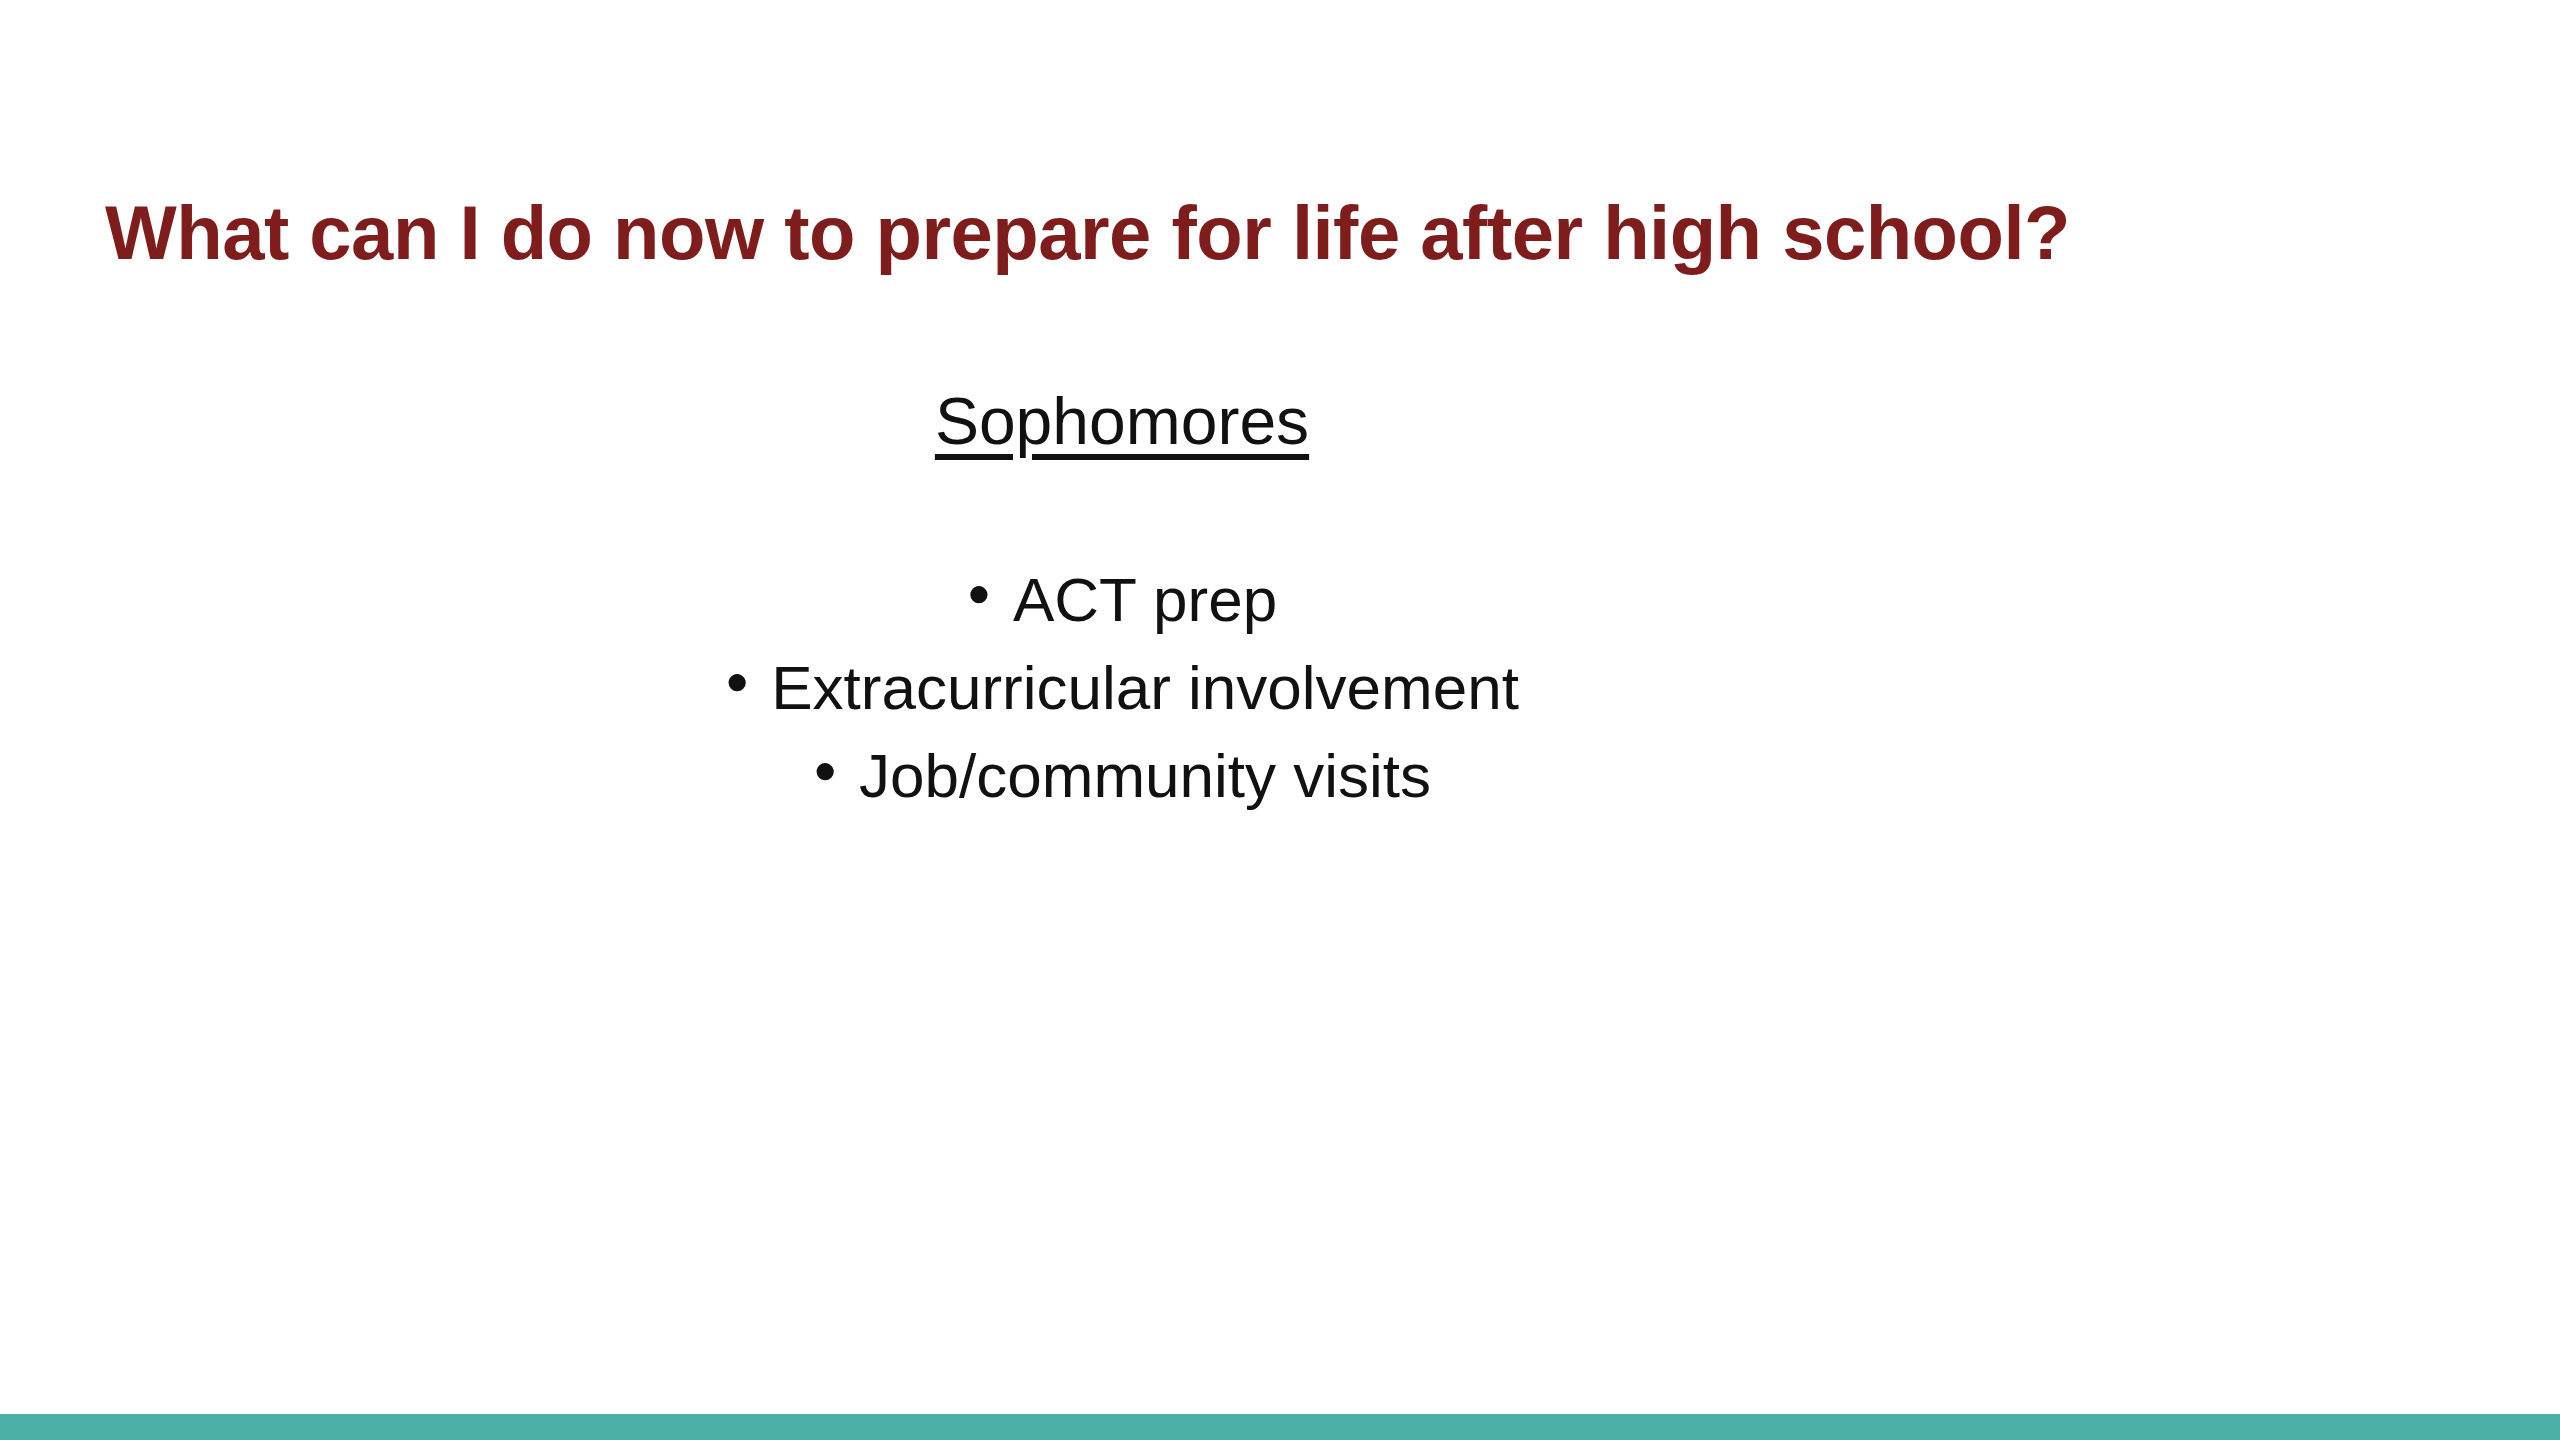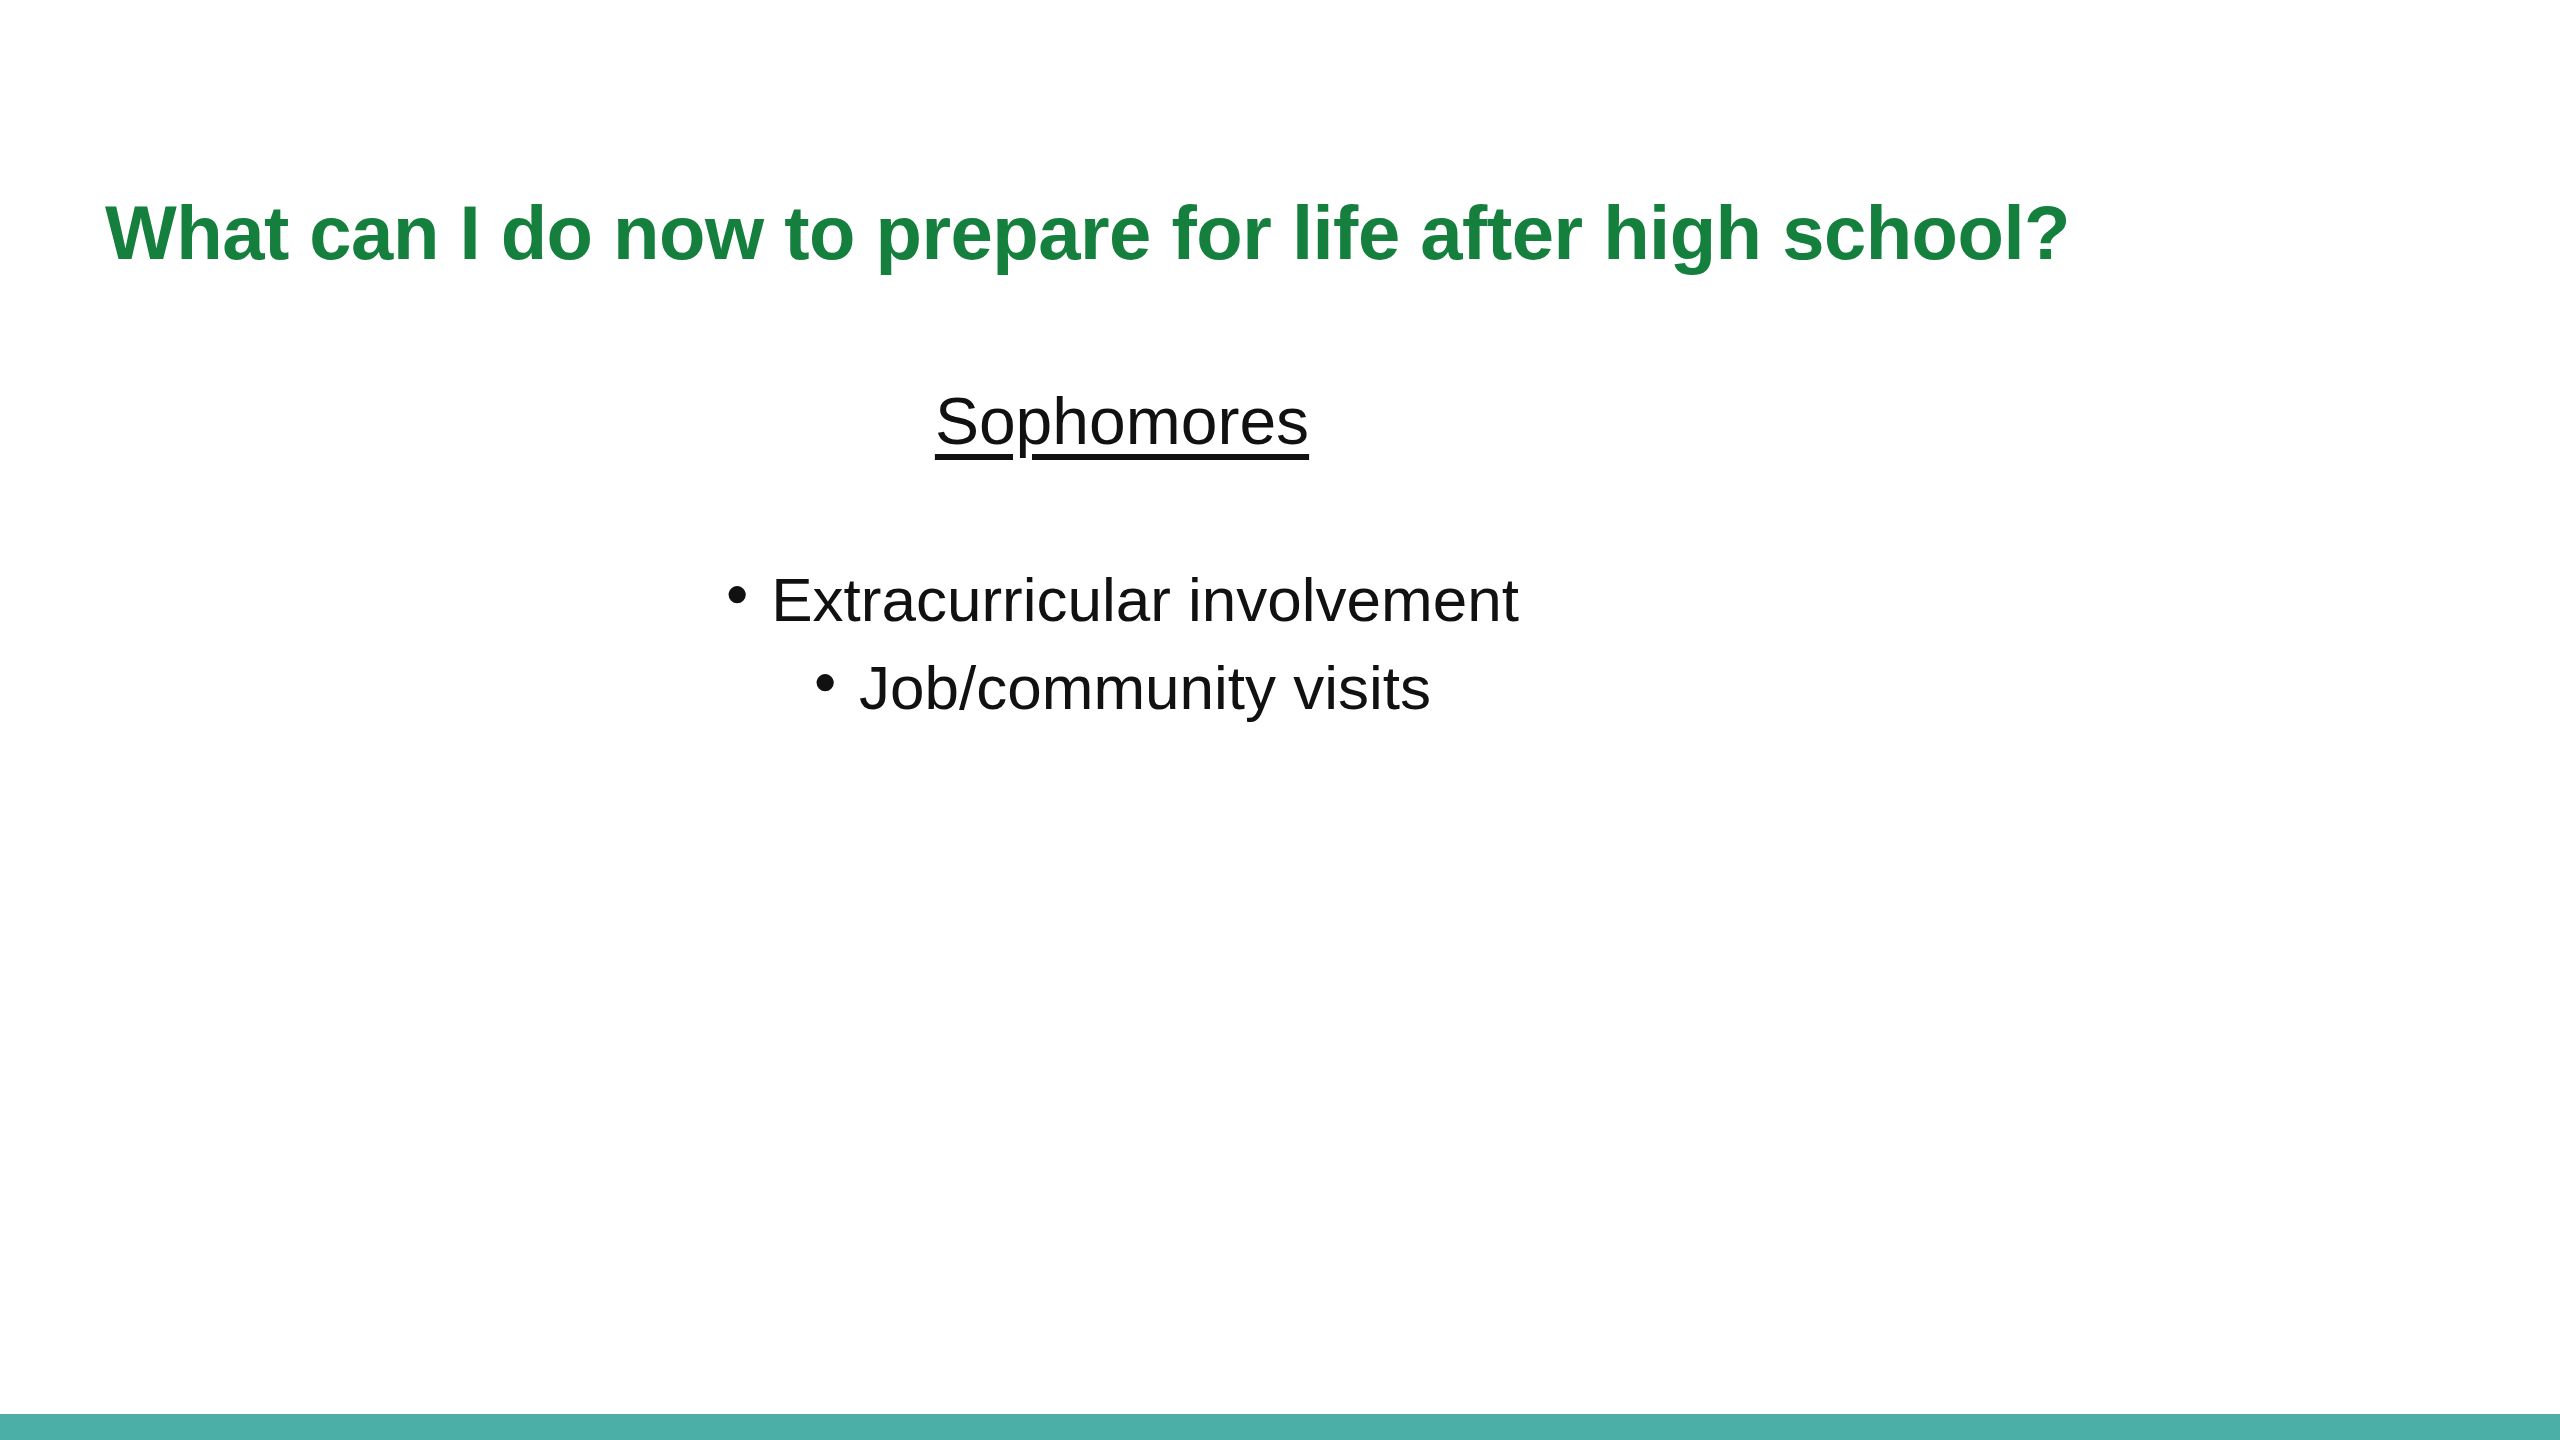--- a/index.html
+++ b/index.html
@@ -20,21 +20,21 @@
     background: #ffffff;
     box-sizing: border-box;
   }
   .slide-title {
     position: absolute;
     left: 105px;
     top: 140px;
     width: 2360px;
     font-size: 76px;
     font-weight: bold;
-    color: #15803d;
+    color: #7f1d1d;
     letter-spacing: -0.5px;
     line-height: 1.1;
     white-space: nowrap;
   }
   .body-block {
     position: absolute;
     left: 0;
     top: 380px;
     width: 2244px;
     text-align: center;
@@ -85,20 +85,23 @@
 
 <div class="slide">
 
   <h1 class="slide-title">What can I do now to prepare for life after high school?</h1>
 
   <div class="body-block">
     <span class="subheading">Sophomores</span>
 
     <ul class="bullet-list">
       <li>
+        <span class="bullet-dot">●</span><span class="bullet-text">ACT prep</span>
+      </li>
+      <li>
         <span class="bullet-dot">●</span><span class="bullet-text">Extracurricular involvement</span>
       </li>
       <li>
         <span class="bullet-dot">●</span><span class="bullet-text">Job/community visits</span>
       </li>
     </ul>
   </div>
 
   <div class="footer-bar"></div>
 

